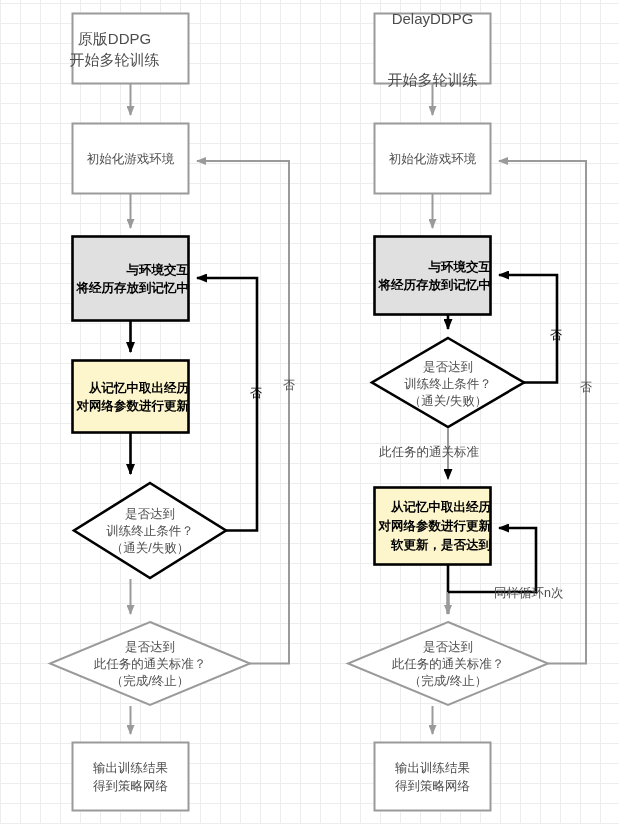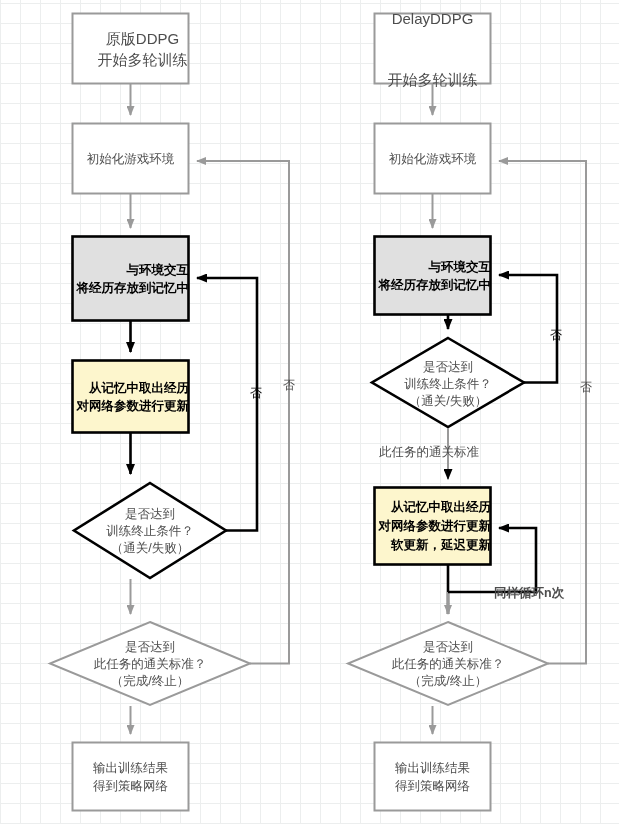--- a/index.html
+++ b/index.html
@@ -115,21 +115,21 @@
     <path d="M448,592 L448,614" stroke="#9a9a9a" stroke-width="2" fill="none" marker-end="url(#arrG)"></path>
     <path d="M432.5,706 L432.5,734" stroke="#9a9a9a" stroke-width="2" fill="none" marker-end="url(#arrG)"></path>
 
     <path d="M524,382.5 L557,382.5 L557,275 L499,275" stroke="#000000" stroke-width="2.6" fill="none" marker-end="url(#arrB)"></path>
 
     <path d="M448,592 L536,592 L536,528 L499,528" stroke="#000000" stroke-width="2.6" fill="none" marker-end="url(#arrB)"></path>
 
     <path d="M548,663.5 L586,663.5 L586,161 L499,161" stroke="#9a9a9a" stroke-width="2" fill="none" marker-end="url(#arrG)"></path>
   </svg>
 
-  <div class="node-label txt-gray" style="left:84px; top:13px; width:117px; height:71px; font-size:15px; line-height:21px;">
+  <div class="node-label txt-gray" style="left:56px; top:13px; width:117px; height:71px; font-size:15px; line-height:21px;">
     <span class="ln">原版DDPG</span>
     <span class="ln">开始多轮训练</span>
   </div>
 
   <div class="node-label txt-gray" style="left:72px; top:123px; width:117px; height:71px; font-size:12.5px; line-height:18px;">
     <span class="ln">初始化游戏环境</span>
   </div>
 
   <div class="node-label txt-black" style="left:72px; top:236px; width:117px; height:85px; font-size:12.5px; line-height:18px;">
     <span class="ln">与环境交互</span>
@@ -180,24 +180,24 @@
     <span class="ln">是否达到</span>
     <span class="ln">训练终止条件？</span>
     <span class="ln">（通关/失败）</span>
   </div>
 
   <div class="edge-label" style="left:379px; top:444px; font-size:12.5px;">此任务的通关标准</div>
 
   <div class="node-label txt-black" style="left:374px; top:487px; width:117px; height:78px; font-size:12.5px; line-height:19px;">
     <span class="ln">从记忆中取出经历</span>
     <span class="ln">对网络参数进行更新</span>
-    <span class="ln">软更新，延迟更新</span>
-  </div>
-
-  <div class="edge-label" style="left:494px; top:585px; font-size:12.5px;font-weight:bold;">同样循环n次</div>
+    <span class="ln">软更新，是否达到</span>
+  </div>
+
+  <div class="edge-label" style="left:494px; top:585px; font-size:12.5px;">同样循环n次</div>
 
   <div class="node-label txt-gray" style="left:348px; top:629px; width:200px; height:70px; font-size:12.5px; line-height:17px;">
     <span class="ln">是否达到</span>
     <span class="ln">此任务的通关标准？</span>
     <span class="ln">（完成/终止）</span>
   </div>
 
   <div class="node-label txt-gray" style="left:374px; top:742px; width:117px; height:69px; font-size:12.5px; line-height:18px;">
     <span class="ln">输出训练结果</span>
     <span class="ln">得到策略网络</span>

